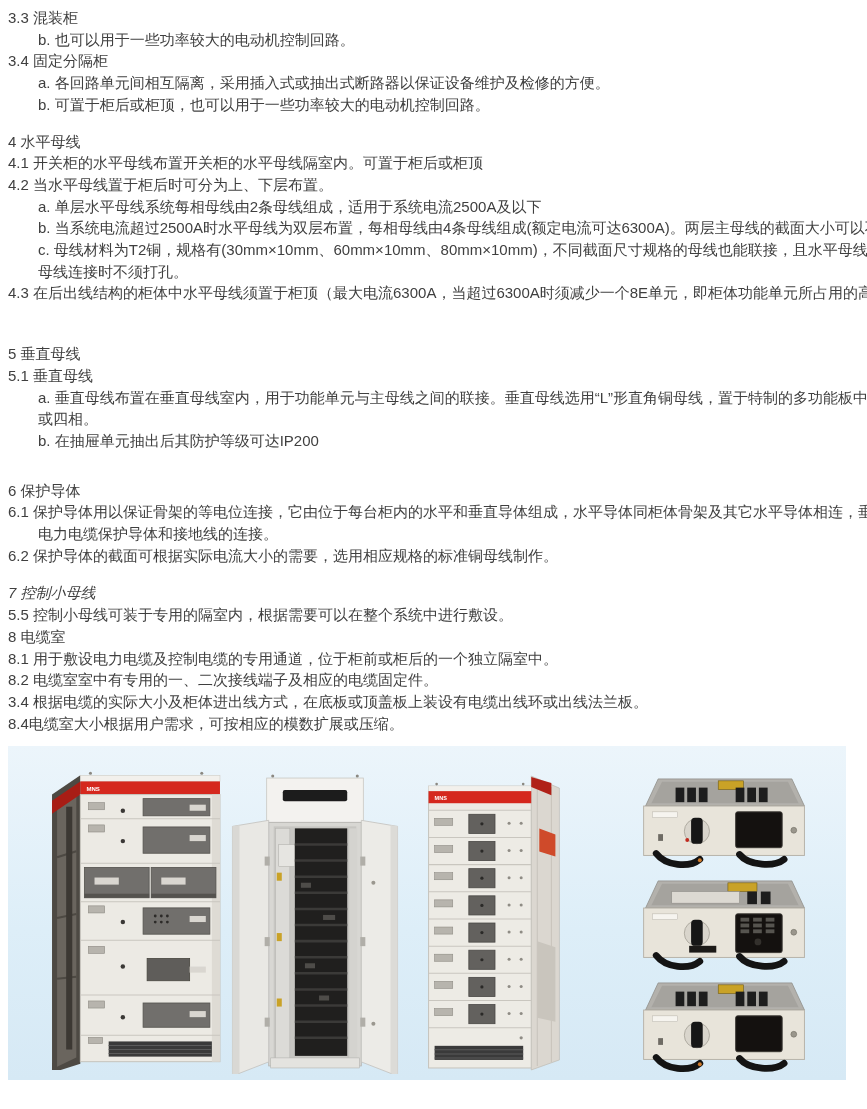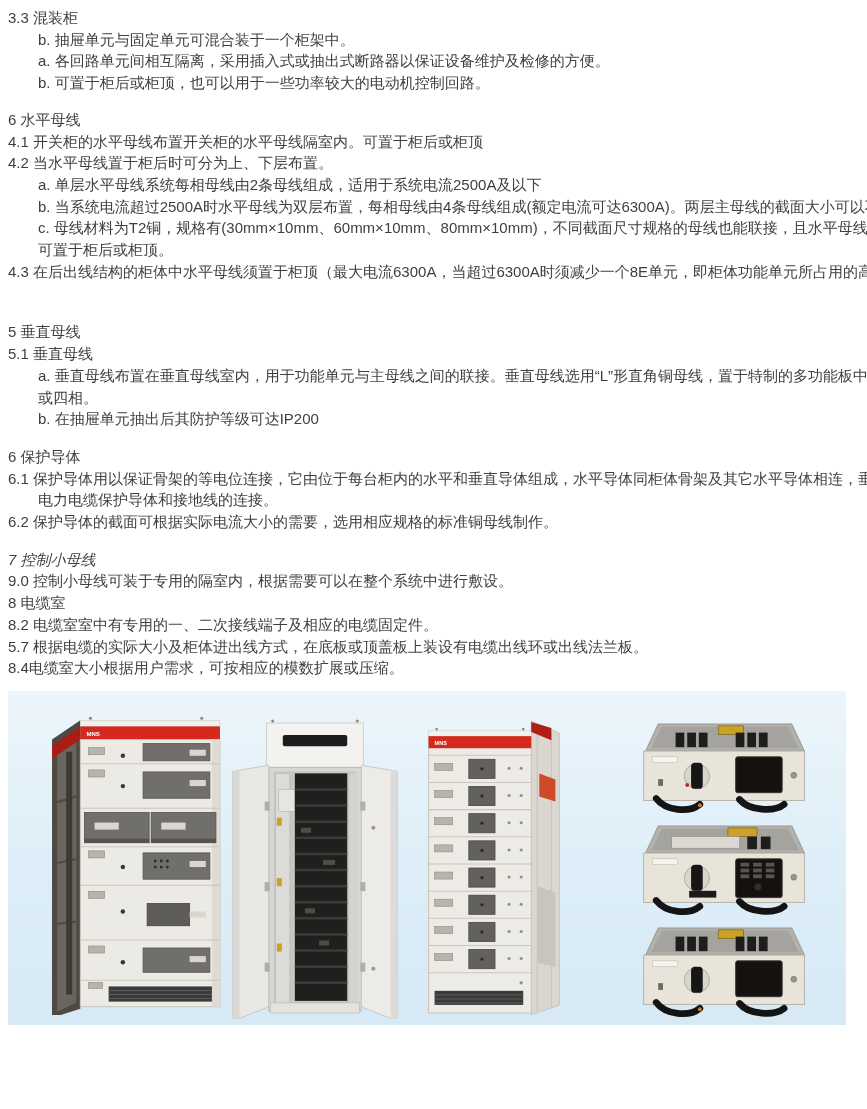--- a/index.html
+++ b/index.html
@@ -23,45 +23,47 @@
     background:linear-gradient(180deg,#ecf5fb 0%,#ddeef8 55%,#d6e9f5 100%);
   }
   .fig{position:absolute;}
   .fig svg{display:block;}
 </style>
 </head>
 <body>
 
 <div class="doc-text" id="doc-text">
     <div class="line ind0">3.3 混装柜</div>
-    <div class="line ind1">b. 抽屉单元与固定单元可混合装于一个柜架中。</div>
+    <div class="line ind1">b. 也可以用于一些功率较大的电动机控制回路。</div>
+    <div class="line ind0">3.4 固定分隔柜</div>
     <div class="line ind1">a. 各回路单元间相互隔离，采用插入式或抽出式断路器以保证设备维护及检修的方便。</div>
     <div class="line ind1">b. 可置于柜后或柜顶，也可以用于一些功率较大的电动机控制回路。</div>
-    <div class="line ind0" style="margin-top: 15px;">6  水平母线</div>
+    <div class="line ind0" style="margin-top: 15px;">4  水平母线</div>
     <div class="line ind0">4.1 开关柜的水平母线布置开关柜的水平母线隔室内。可置于柜后或柜顶</div>
     <div class="line ind0">4.2 当水平母线置于柜后时可分为上、下层布置。</div>
     <div class="line ind1">a. 单层水平母线系统每相母线由2条母线组成，适用于系统电流2500A及以下</div>
     <div class="line ind1">b. 当系统电流超过2500A时水平母线为双层布置，每相母线由4条母线组成(额定电流可达6300A)。两层主母线的截面大小可以不相同。</div>
     <div class="line ind1">c. 母线材料为T2铜，规格有(30mm×10mm、60mm×10mm、80mm×10mm)，不同截面尺寸规格的母线也能联接，且水平母线与柜内</div>
-    <div class="line ind1">可置于柜后或柜顶。</div>
+    <div class="line ind1">母线连接时不须打孔。</div>
     <div class="line ind0">4.3 在后出线结构的柜体中水平母线须置于柜顶（最大电流6300A，当超过6300A时须减少一个8E单元，即柜体功能单元所占用的高度为1600mm)。</div>
     <div class="line ind0" style="margin-top: 39px;">5 垂直母线</div>
     <div class="line ind0">5.1 垂直母线</div>
     <div class="line ind1">a. 垂直母线布置在垂直母线室内，用于功能单元与主母线之间的联接。垂直母线选用“L”形直角铜母线，置于特制的多功能板中，可为三相</div>
     <div class="line ind1">或四相。</div>
     <div class="line ind1">b. 在抽屉单元抽出后其防护等级可达IP200</div>
-    <div class="line ind0" style="margin-top: 16px;">6 保护导体</div>
+    <div class="line ind0" style="margin-top: 28px;">6 保护导体</div>
     <div class="line ind0">6.1 保护导体用以保证骨架的等电位连接，它由位于每台柜内的水平和垂直导体组成，水平导体同柜体骨架及其它水平导体相连，垂直导体用于</div>
     <div class="line ind1">电力电缆保护导体和接地线的连接。</div>
     <div class="line ind0">6.2 保护导体的截面可根据实际电流大小的需要，选用相应规格的标准铜母线制作。</div>
     <div class="line ind0" style="margin-top: 16px; font-style: italic;">7 控制小母线</div>
-    <div class="line ind0">9.0 控制小母线可装于专用的隔室内，根据需要可以在整个系统中进行敷设。</div>
+    <div class="line ind0">5.5 控制小母线可装于专用的隔室内，根据需要可以在整个系统中进行敷设。</div>
     <div class="line ind0" style="margin-top: 0;">8 电缆室</div>
+    <div class="line ind0">8.1 用于敷设电力电缆及控制电缆的专用通道，位于柜前或柜后的一个独立隔室中。</div>
     <div class="line ind0">8.2 电缆室室中有专用的一、二次接线端子及相应的电缆固定件。</div>
-    <div class="line ind0">5.7 根据电缆的实际大小及柜体进出线方式，在底板或顶盖板上装设有电缆出线环或出线法兰板。</div>
+    <div class="line ind0">3.4 根据电缆的实际大小及柜体进出线方式，在底板或顶盖板上装设有电缆出线环或出线法兰板。</div>
     <div class="line ind0">8.4电缆室大小根据用户需求，可按相应的模数扩展或压缩。</div>
   </div>
 
 <div class="gallery">
 
   <div class="fig" style="left:42px;top:20px;width:172px;height:304px;">
     <svg viewBox="0 0 170 300" width="172" height="304">
 
       <polygon points="2,28 30,9 30,294 2,303" fill="#4d4943"></polygon>
       <polygon points="7,32 26,18 26,288 7,297" fill="#6a655e"></polygon>

